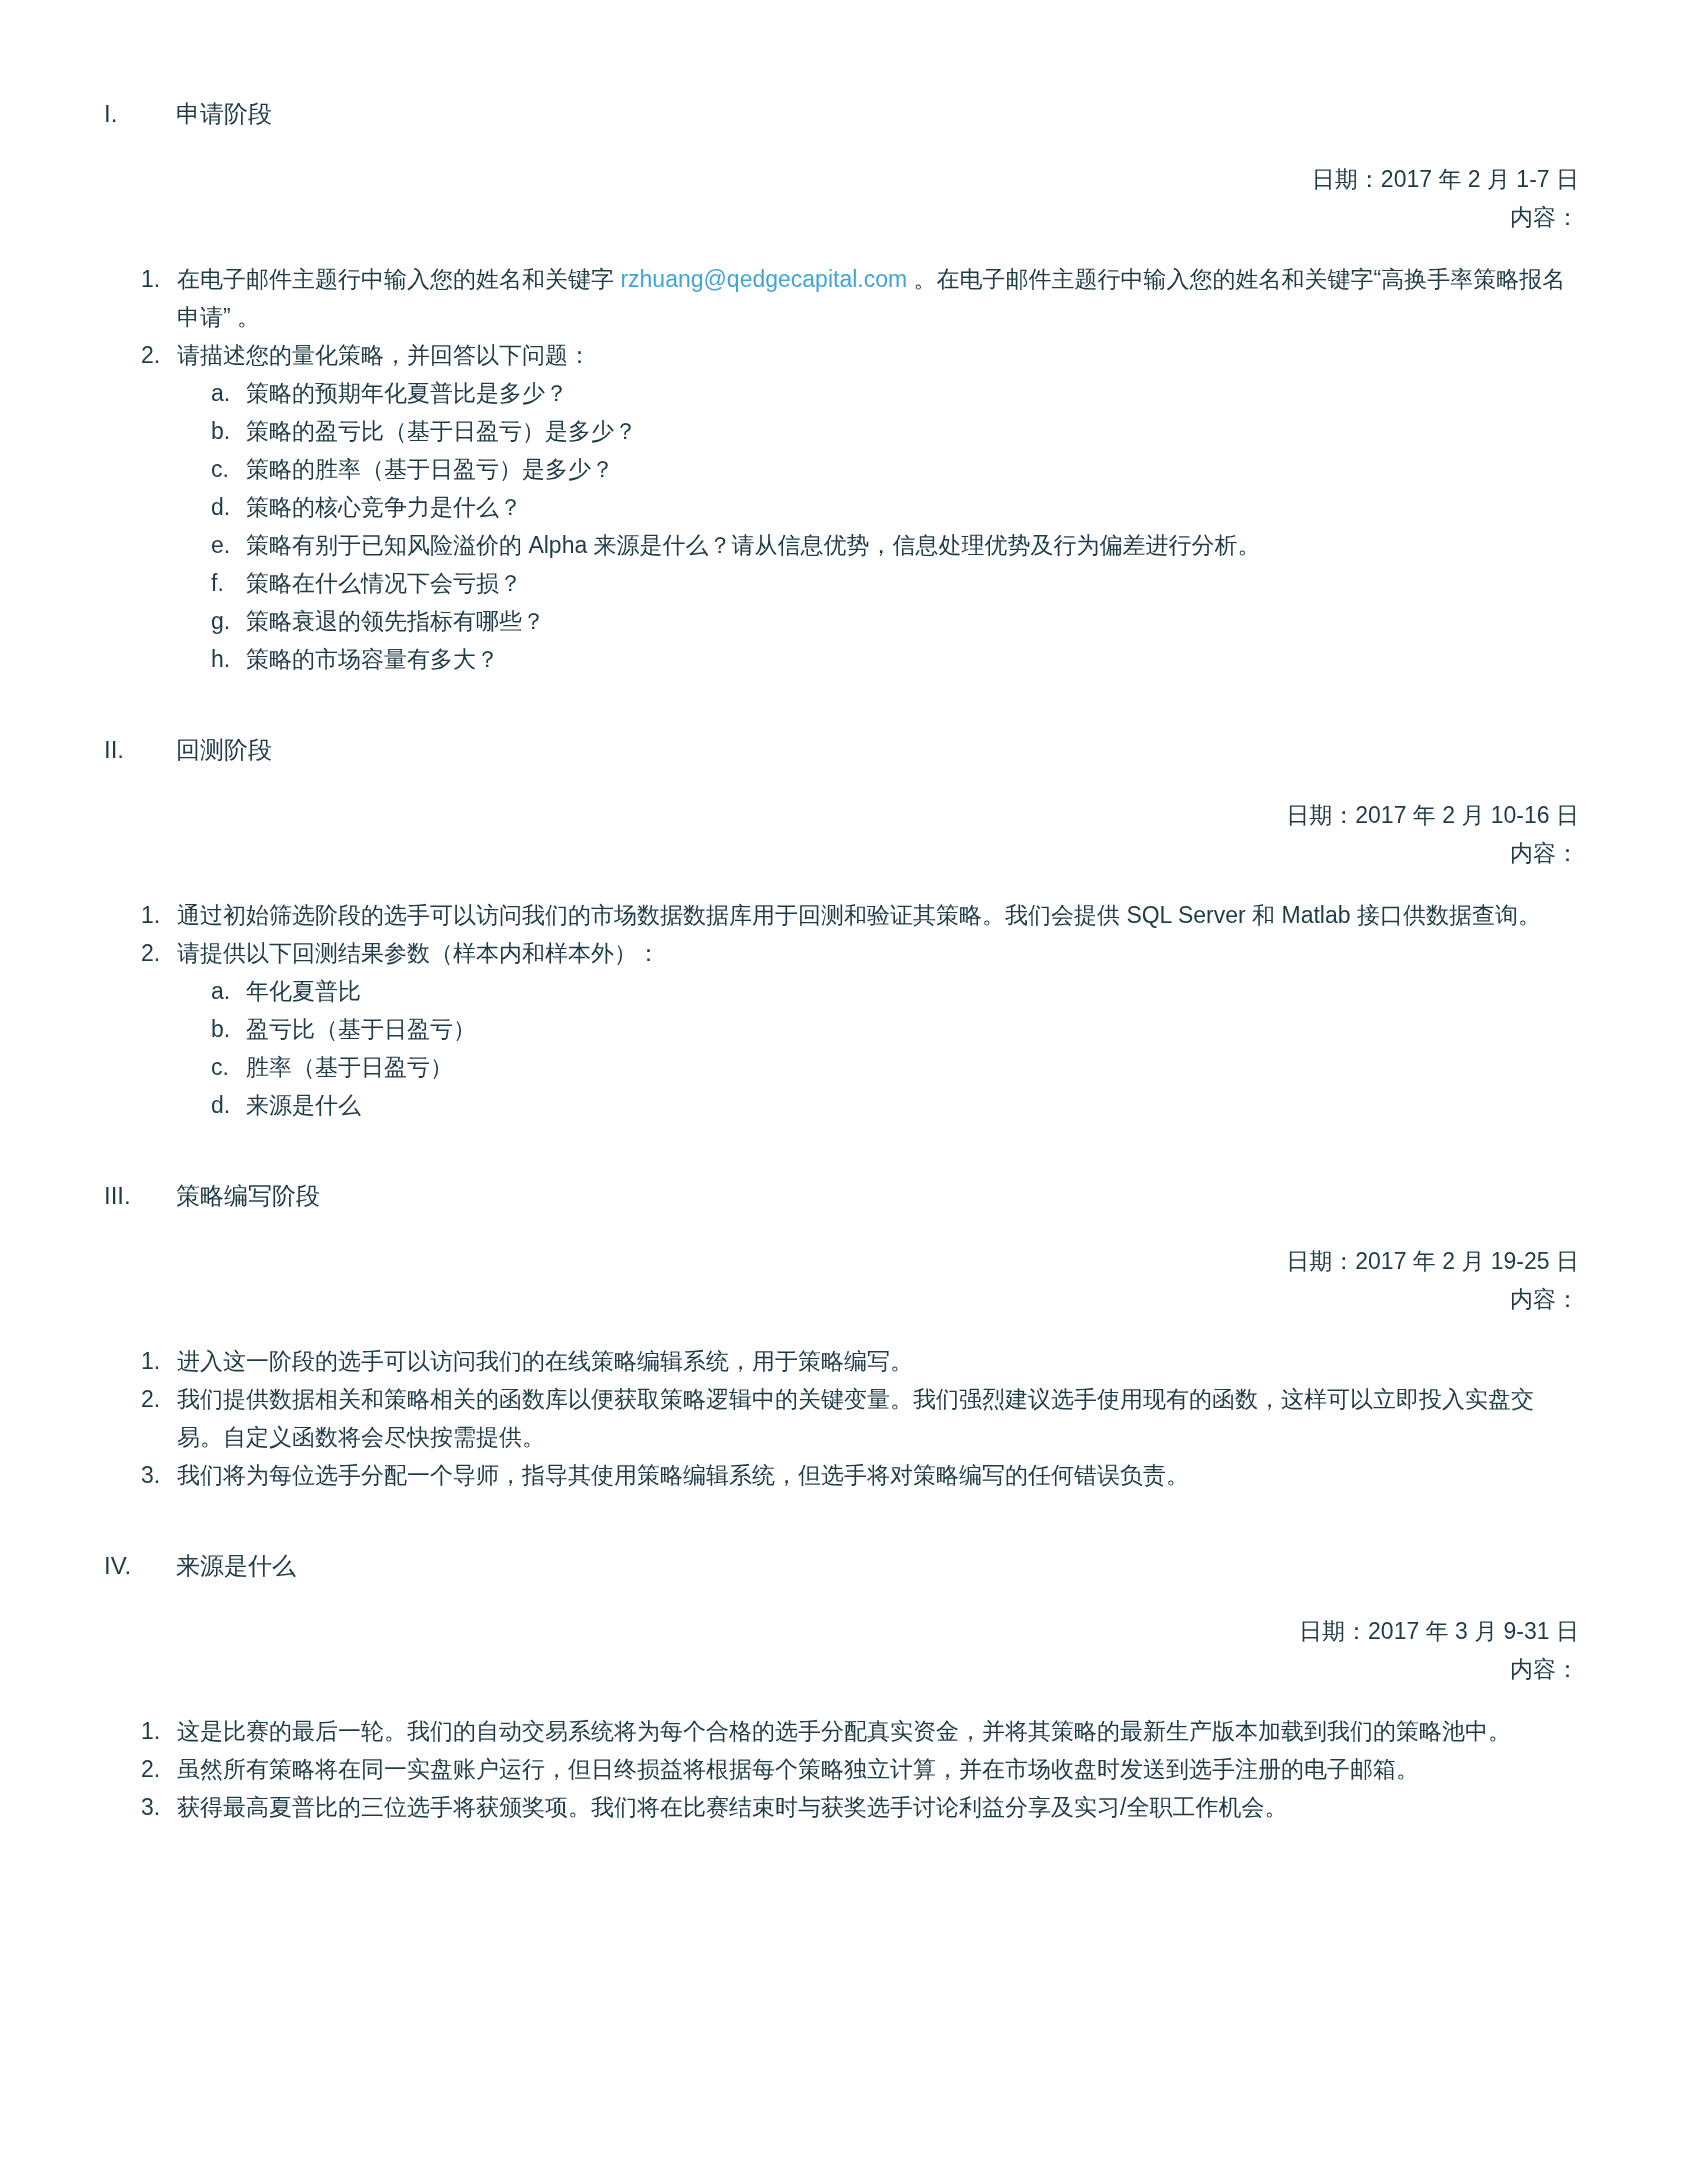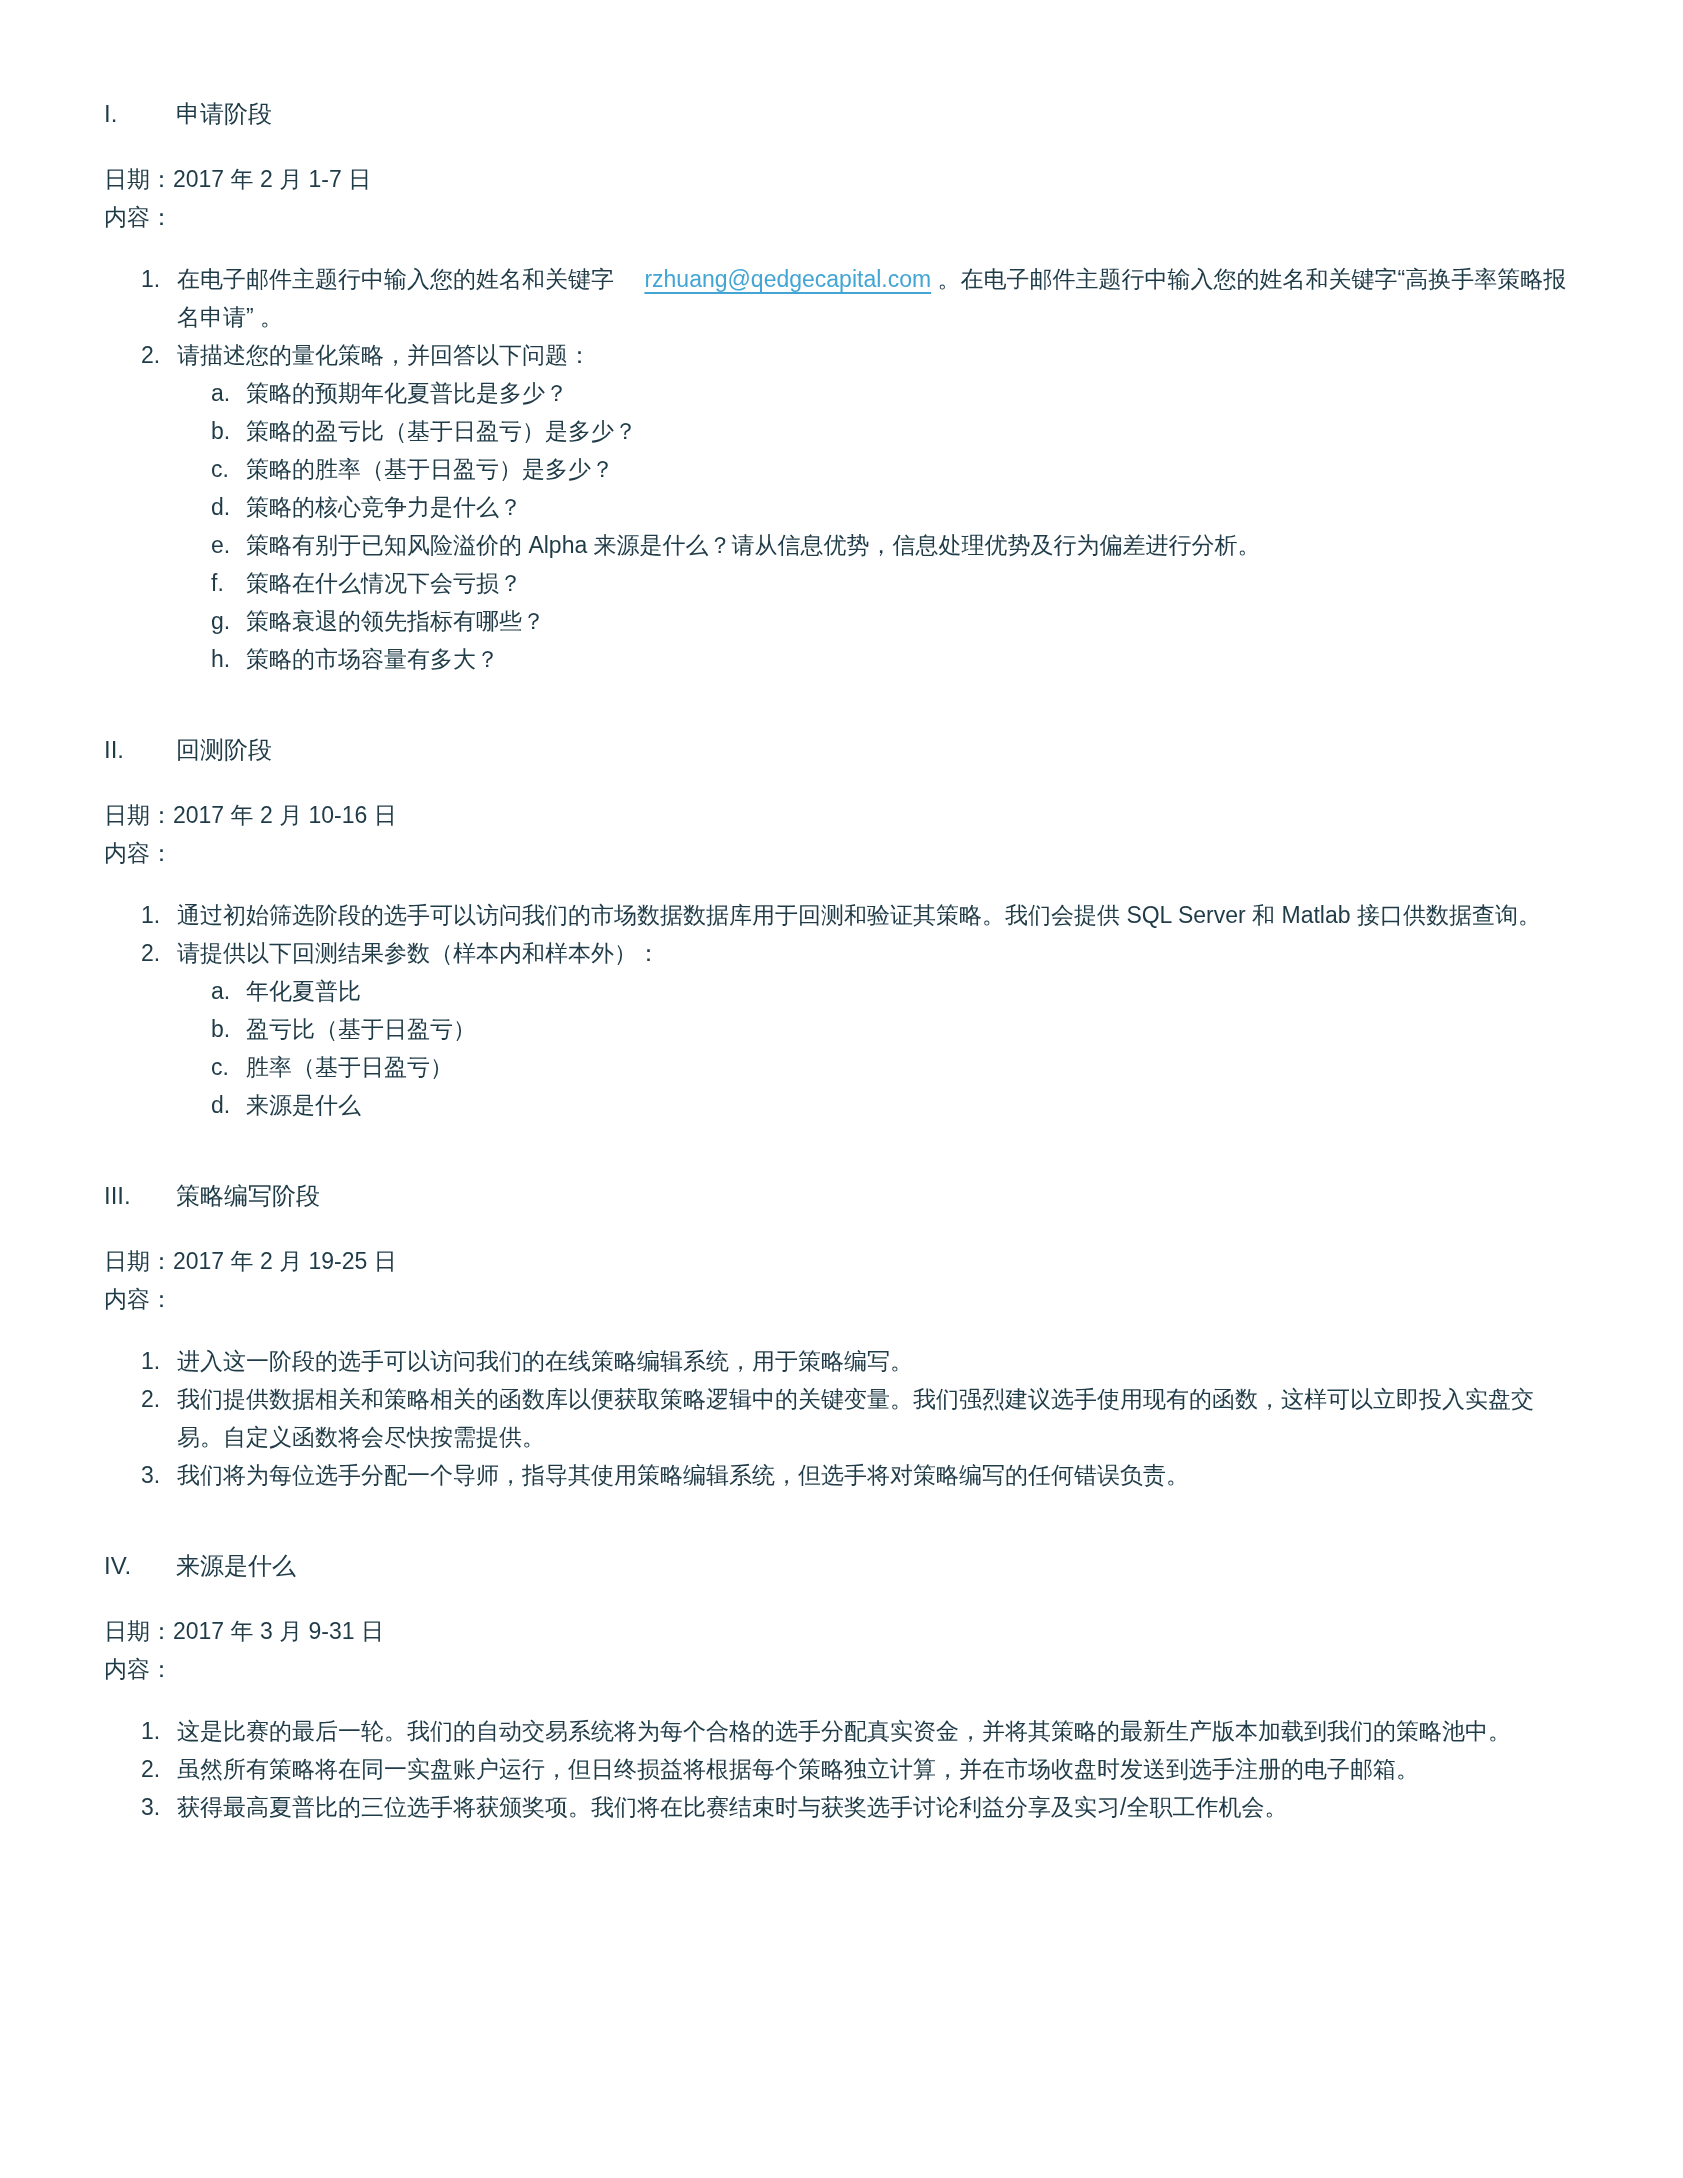--- a/index.html
+++ b/index.html
@@ -25,42 +25,40 @@
   .section-heading {
     font-size: 24px;
     font-weight: normal;
     line-height: 30px;
     white-space: nowrap;
   }
   .section-number {
     display: inline-block;
     width: 72px;
   }
-  .meta { margin-top: 31px; }
+  .meta { margin-top: 31px; text-align: right; }
   .meta-line {
     line-height: 38px;
     margin: 0;
   }
   .list { margin: 24px 0 0 37px; }
   .item {
     display: flex;
     line-height: 38px;
   }
   .item > .marker {
     flex: 0 0 36px;
   }
   .item > .text { flex: 1 1 auto; }
   .sublist { margin-left: 70px; }
   .sublist .item > .marker { flex: 0 0 35px; }
   a.email-link {
     color: var(--link-color);
-    text-decoration: underline;
     text-underline-offset: 5px;
     cursor: pointer;
-    margin-left: 24px;
   }
 </style>
 </head>
 <body>
 
 <div class="page">
 
   <div class="section">
     <div class="section-heading">
       <span class="section-number">I.</span><span>申请阶段</span>

